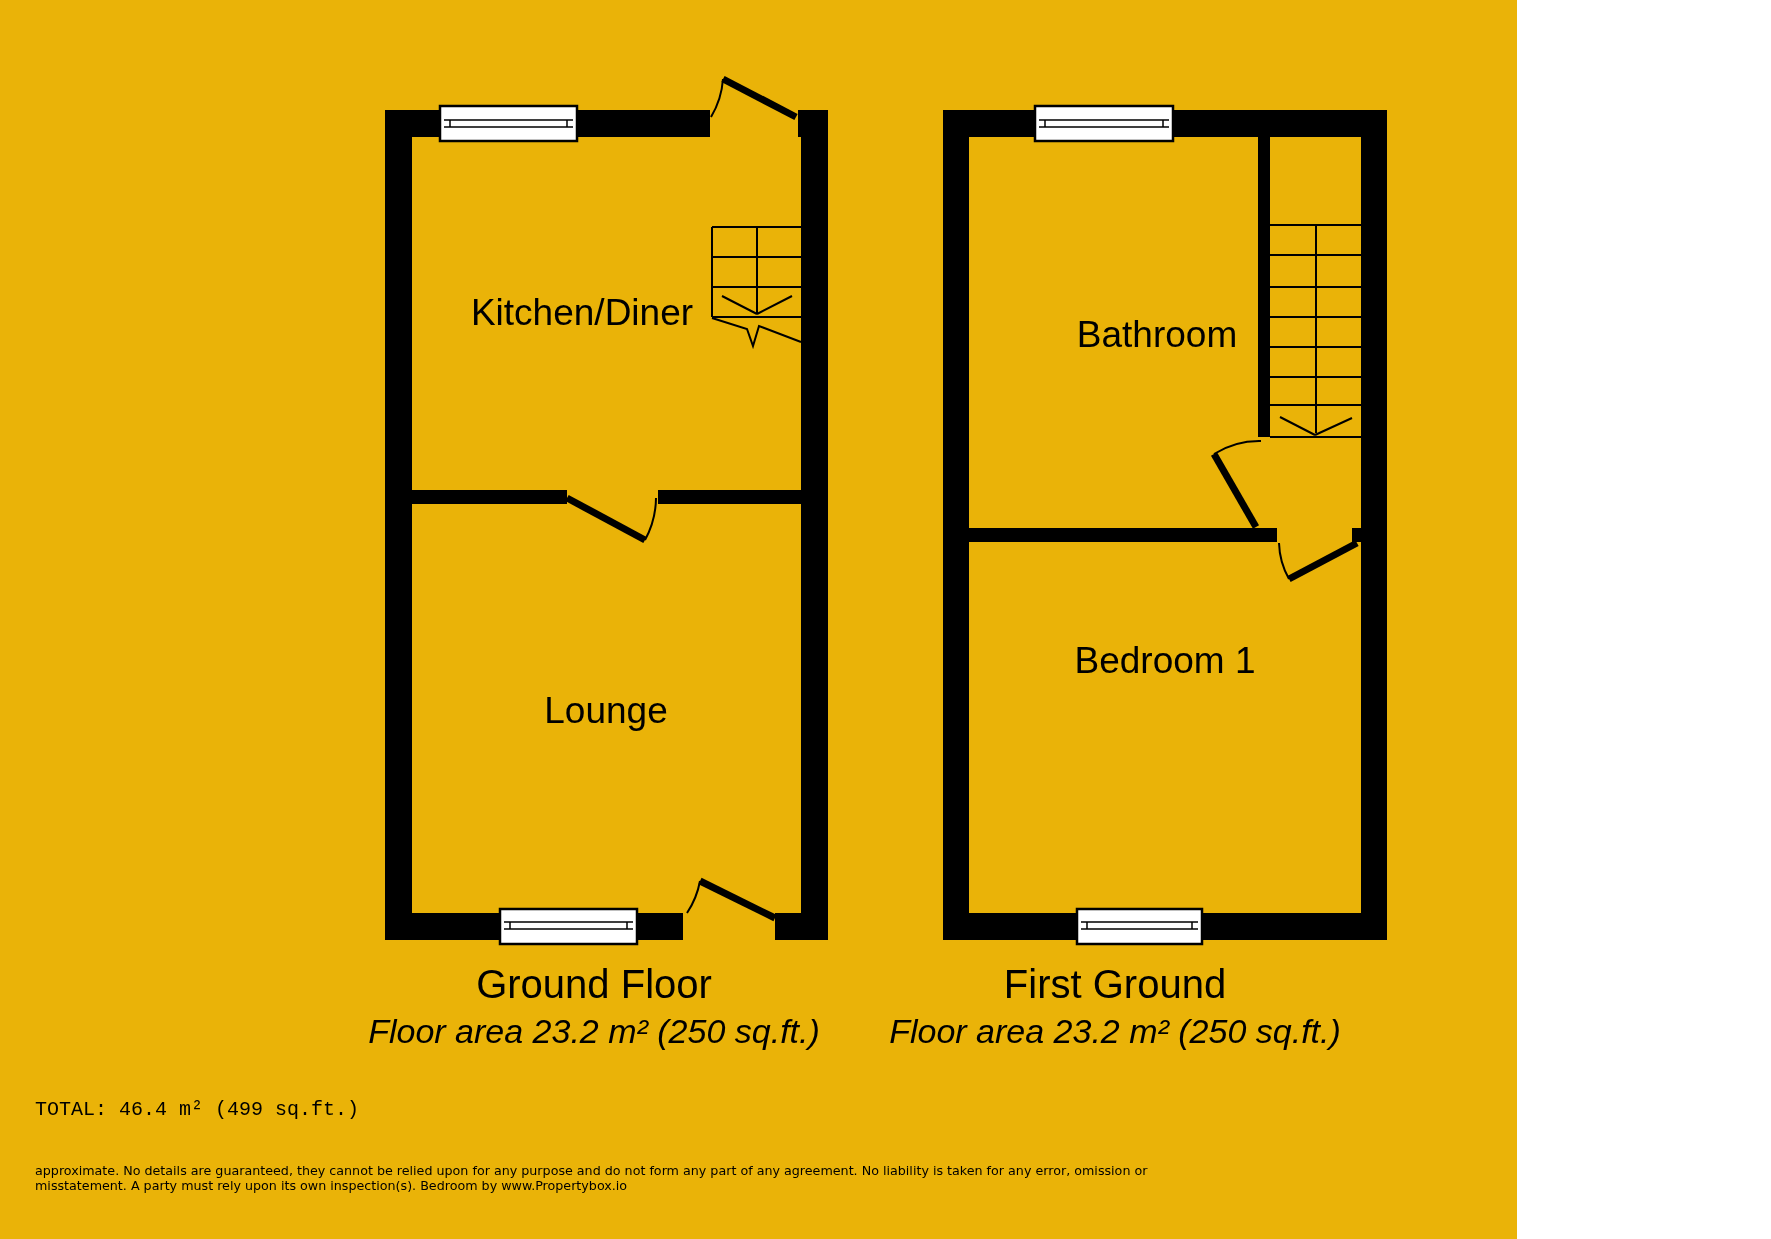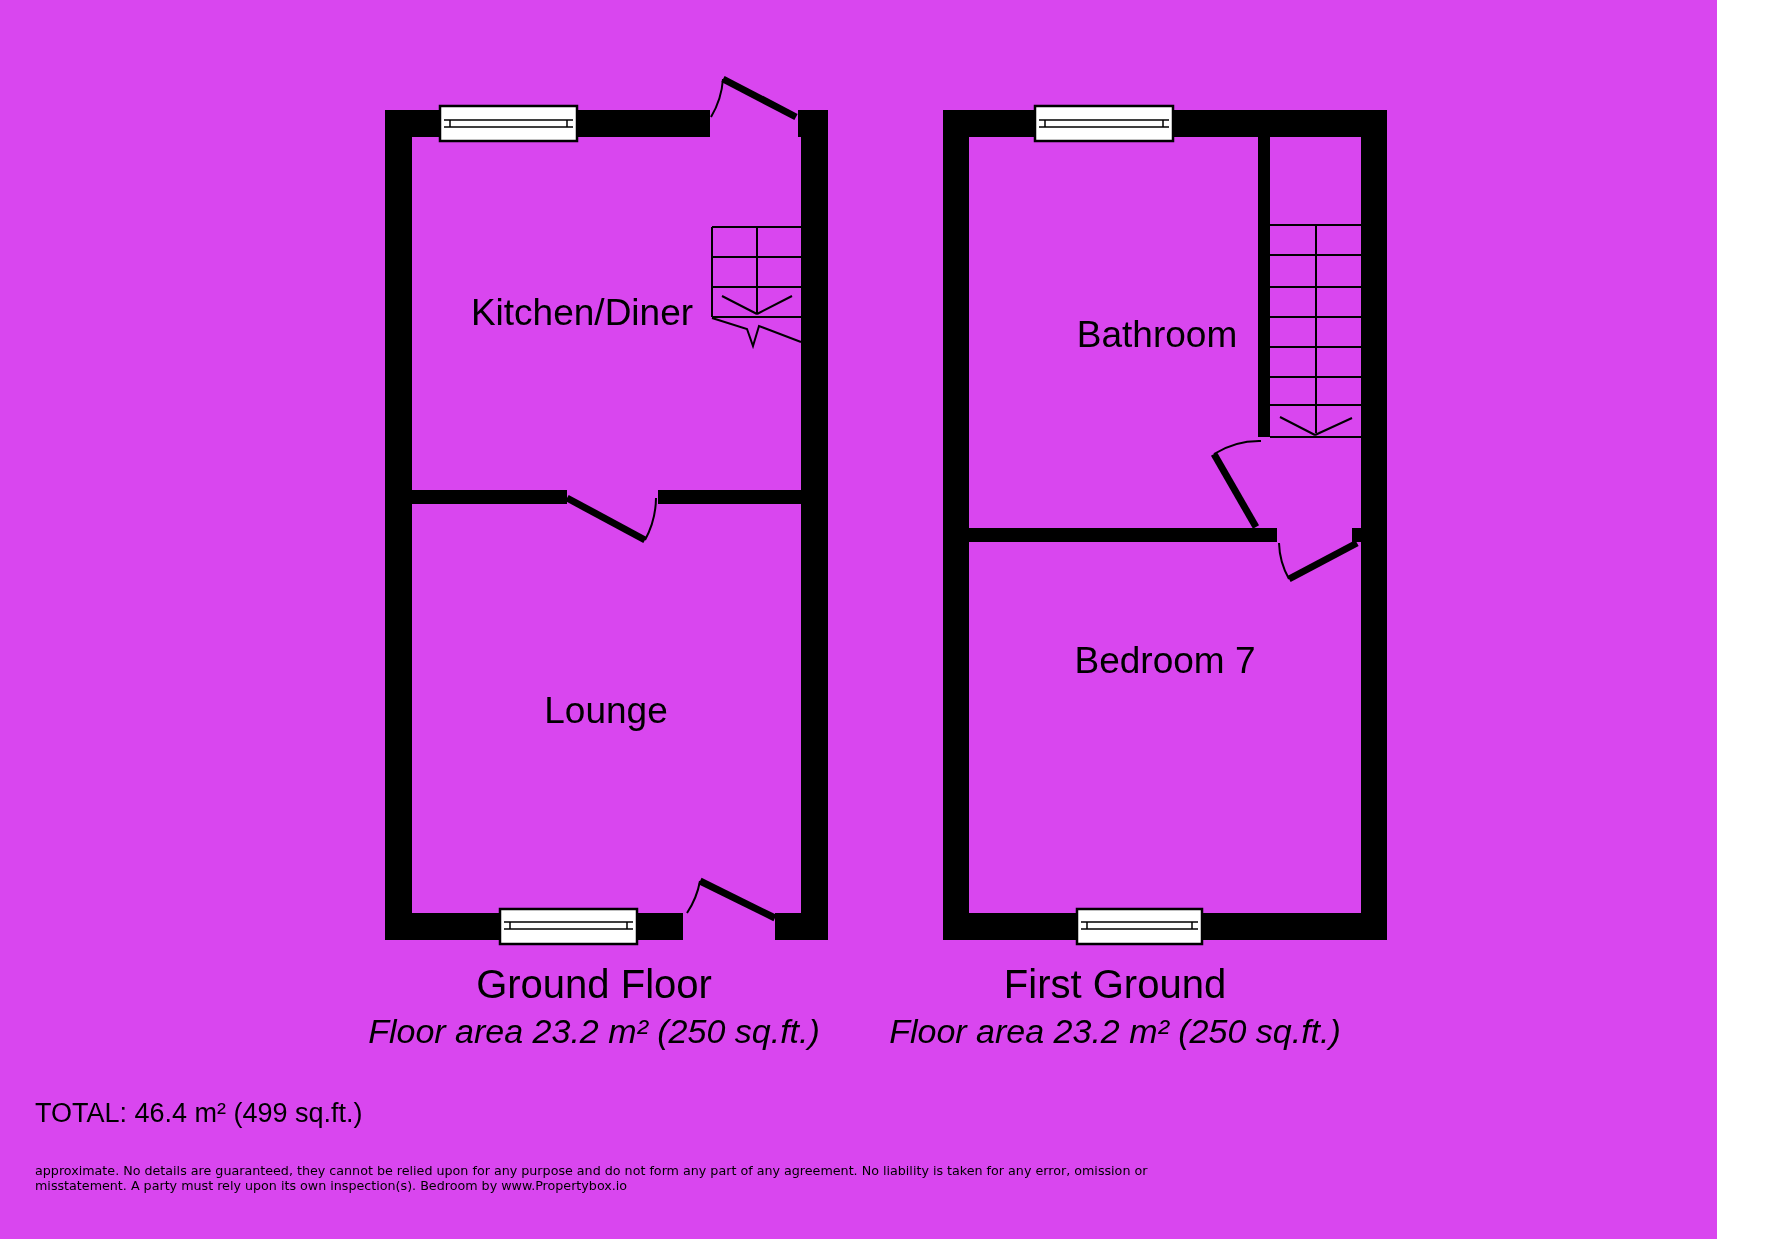--- a/index.html
+++ b/index.html
@@ -1,38 +1,38 @@
 <!DOCTYPE html>
 <html><head>
 <meta charset="utf-8">
 <style>
   html,body{margin:0;padding:0;background:#ffffff;}
   .canvas{
     position:relative;
-    width:1717px;height:1239px;
-    background:#d946ef;
+    width:1517px;height:1239px;
+    background:#eab308;
     font-family:"Liberation Sans", sans-serif;
     overflow:hidden;
   }
   .plan-svg{position:absolute;left:0;top:0;}
   .label{
     position:absolute;
     transform:translate(-50%,-50%);
     color:#000;
     white-space:nowrap;
     line-height:1;
   }
   .room-label{font-size:37px;}
   .floor-title{font-size:40px;}
   .floor-area{font-size:34px;font-style:italic;}
   .total-line{
     position:absolute;
     left:35px;top:1100px;
-    font-family:Liberation Sans, sans-serif;
-    font-size:27px;color:#000;white-space:nowrap;line-height:1;
+    font-family:Liberation Mono, monospace;
+    font-size:20px;color:#000;white-space:nowrap;line-height:1;
   }
   .disclaimer{
     position:absolute;
     left:35px;top:1163px;
     font-family:"DejaVu Sans", sans-serif;
     font-size:12.7px;color:#000;line-height:15.2px;white-space:nowrap;
   }
 </style>
 </head>
 <body>
@@ -131,21 +131,21 @@
       <g>
         <path d="M1279 543 A78 78 0 0 0 1289 579" fill="none" stroke="#000" stroke-width="2"></path>
         <path d="M1357 543 L1289 579" fill="none" stroke="#000" stroke-width="7"></path>
       </g>
     </g>
   </svg>
 
   <div class="label room-label" style="left:582px;top:312px">Kitchen/Diner</div>
   <div class="label room-label" style="left:606px;top:710px">Lounge</div>
   <div class="label room-label" style="left:1157px;top:334px">Bathroom</div>
-  <div class="label room-label" style="left:1165px;top:660px">Bedroom 7</div>
+  <div class="label room-label" style="left:1165px;top:660px">Bedroom 1</div>
 
   <div class="label floor-title" style="left:594px;top:984px">Ground Floor</div>
   <div class="label floor-area" style="left:594px;top:1031px">Floor area 23.2 m² (250 sq.ft.)</div>
   <div class="label floor-title" style="left:1115px;top:984px">First Ground</div>
   <div class="label floor-area" style="left:1115px;top:1031px">Floor area 23.2 m² (250 sq.ft.)</div>
 
   <div class="total-line">TOTAL: 46.4 m² (499 sq.ft.)</div>
 
   <div class="disclaimer">
     <div>approximate. No details are guaranteed, they cannot be relied upon for any purpose and do not form any part of any agreement. No liability is taken for any error, omission or</div>

